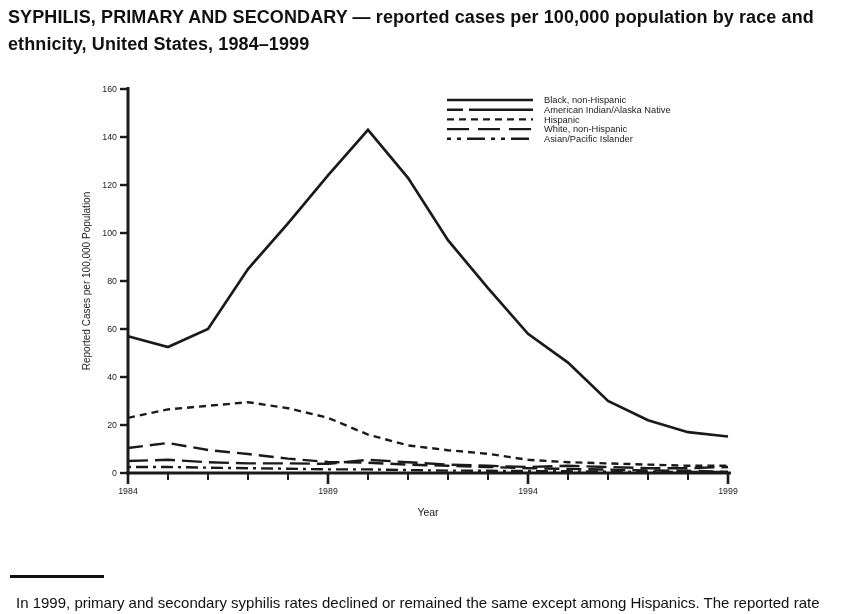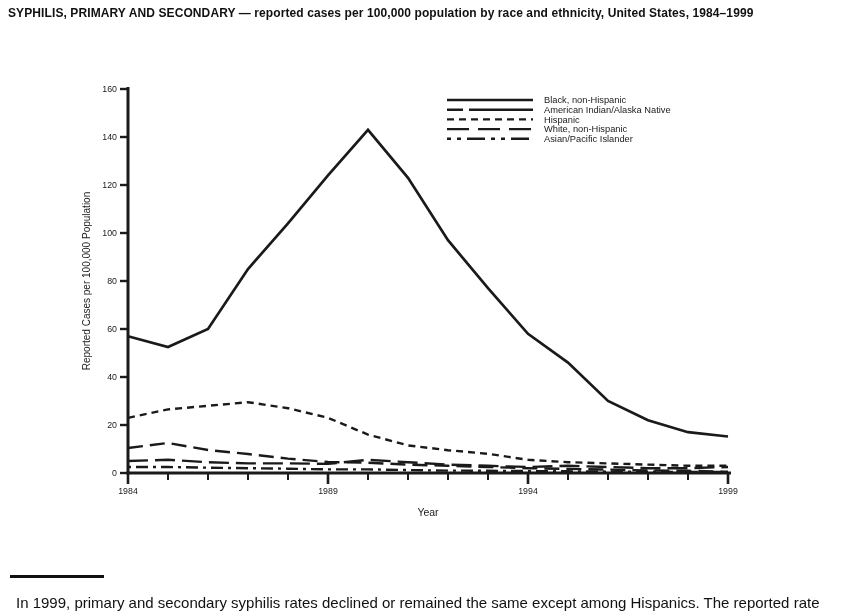--- a/index.html
+++ b/index.html
@@ -2,21 +2,21 @@
 <html><head>
 <meta charset="utf-8">
 <style>
   html,body{margin:0;padding:0;}
   body{
     width:862px;height:614px;overflow:hidden;background:#ffffff;
     font-family:"Liberation Sans","DejaVu Sans",sans-serif;position:relative;
   }
   .title{
     position:absolute;left:8px;top:4px;width:846px;
-    font-size:12px;font-weight:bold;line-height:1.5;color:#111;
+    font-size:18px;font-weight:bold;line-height:1.5;color:#111;
     letter-spacing:0.1px;
   }
   #chart{position:absolute;left:0;top:0;}
   .foot-rule{
     position:absolute;left:10px;top:575px;width:94px;height:3px;background:#111;
   }
   .footnote{
     position:absolute;left:4px;top:581px;width:848px;margin:12px;
     font-size:15px;line-height:1.38;color:#111;
   }

